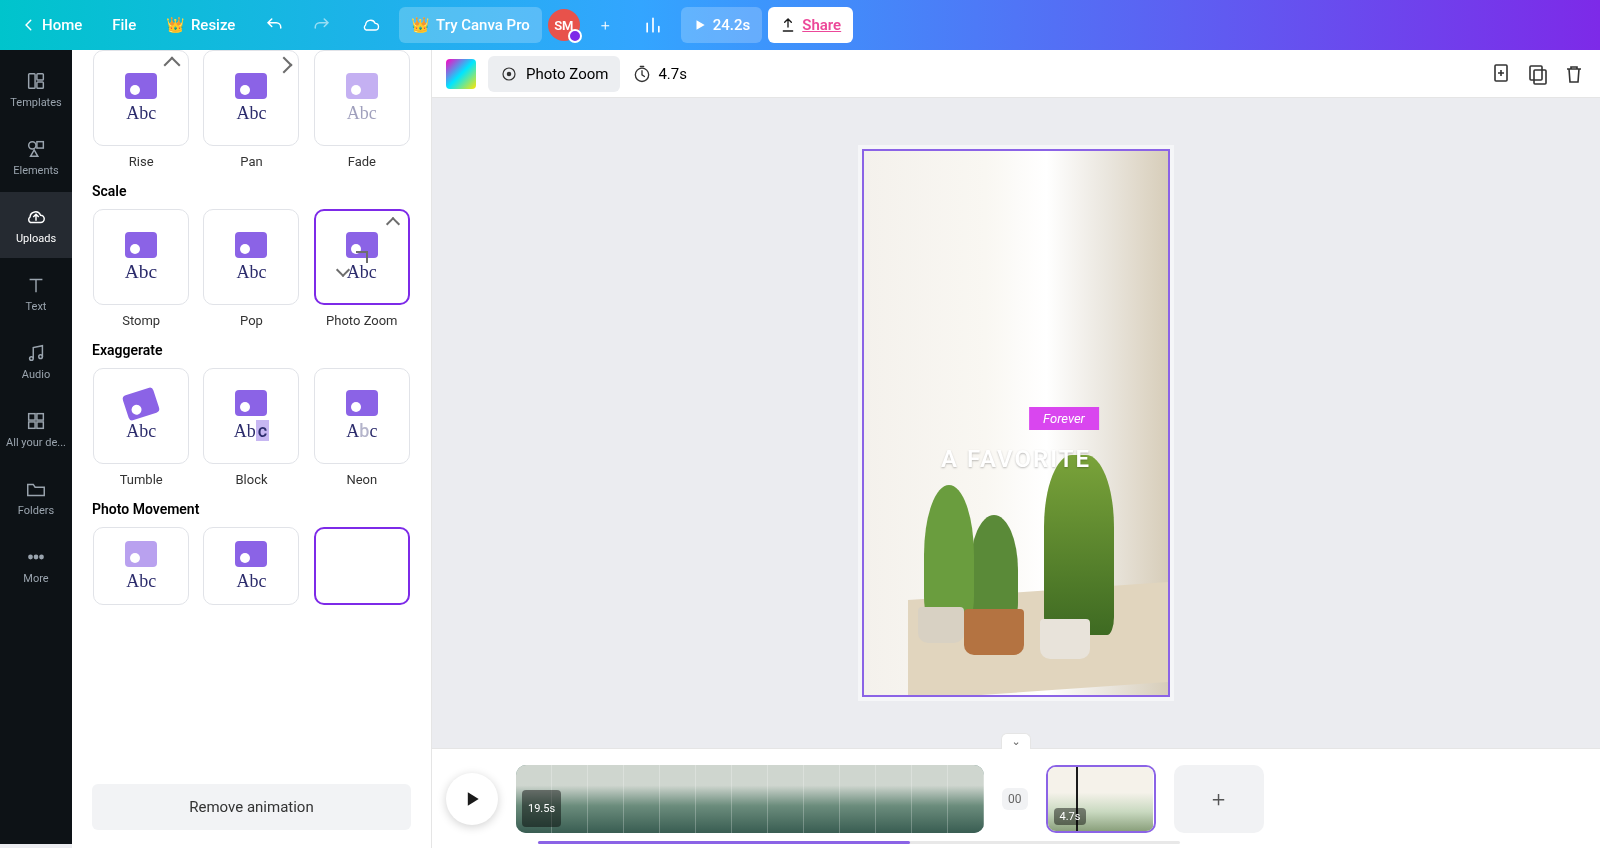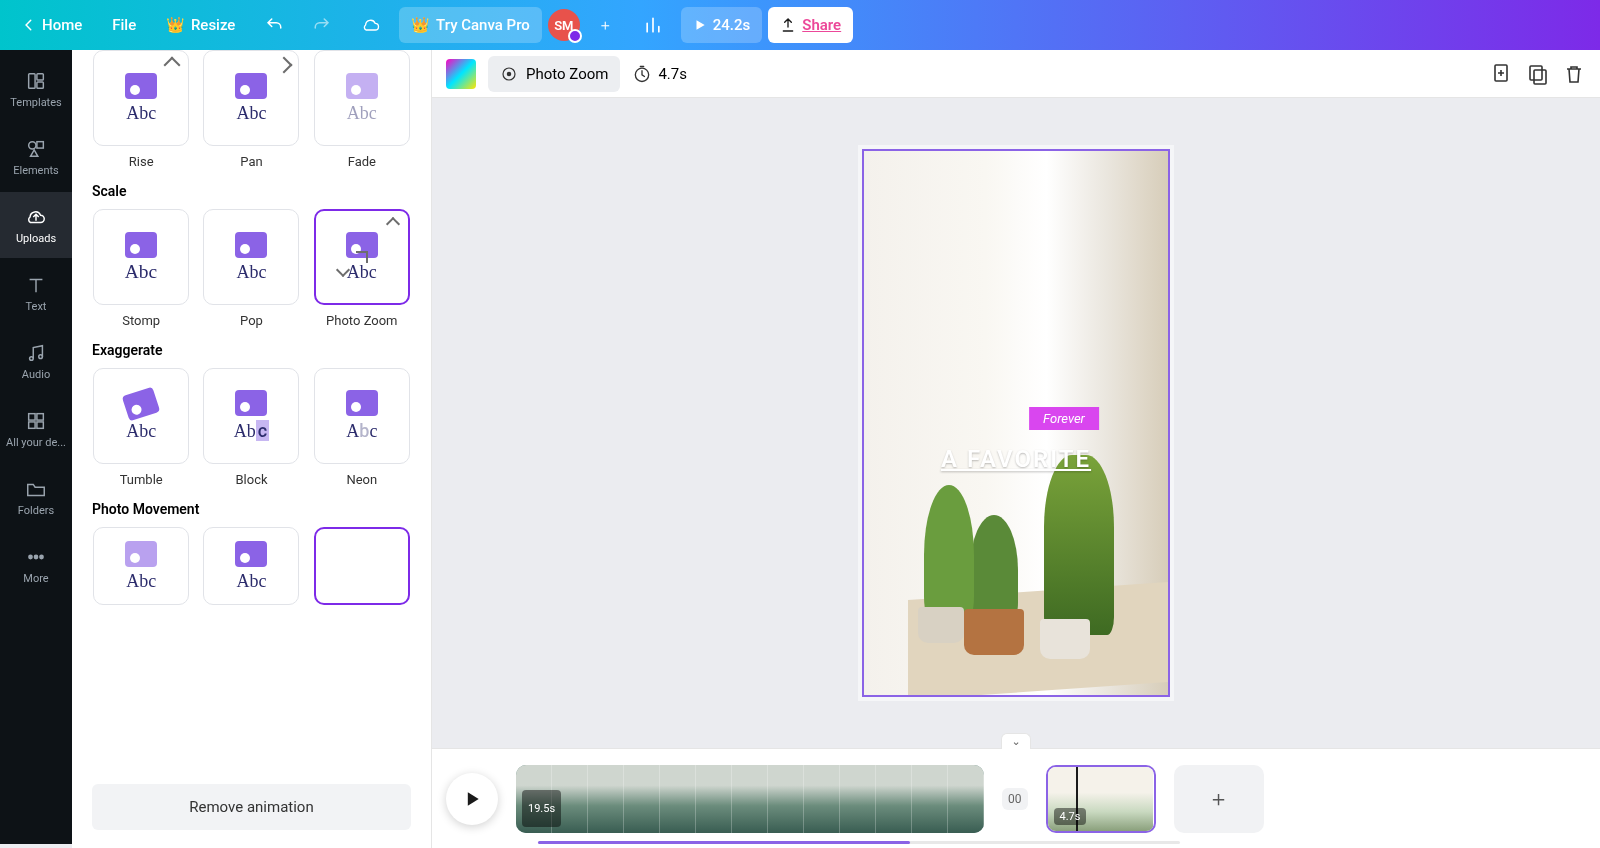--- a/index.html
+++ b/index.html
@@ -52,21 +52,21 @@
 .ctx-timer { display:inline-flex; align-items:center; gap:6px; font-size:15px; cursor:pointer; }
 .ctx-spacer { flex:1; }
 .ctx-icon { width:24px; height:24px; stroke:#333; fill:none; stroke-width:1.6; cursor:pointer; }
 
 
 .canvas-area { position:absolute; left:432px; right:0; top:98px; bottom:100px; background:#ebecf0; display:flex; align-items:center; justify-content:center; }
 .page { width:308px; height:548px; background:#fff; border:2px solid #8b63e6; position:relative; box-shadow:0 0 0 4px rgba(255,255,255,.5); overflow:hidden; }
 .page-bg { position:absolute; inset:0; background:linear-gradient(90deg,#f4f1ec 0%, #f9f7f2 40%, #ffffff 60%, #eae6de 80%, #d7cdb9 100%); }
 .counter { position:absolute; right:0; top:440px; background:#e1d5be; height:100px; width:260px; transform:skewY(-4deg); }
 .page .tag { position:absolute; left:50%; transform:translateX(-50%); top:256px; background:#d946ef; color:#fff; padding:4px 14px; font-style:italic; font-size:13px;margin-left:48px; }
-.page .title { position:absolute; left:0; right:0; top:294px; text-align:center; font-size:24px; font-weight:600; letter-spacing:2px; color:#fff; text-shadow:0 1px 2px rgba(0,0,0,.25);text-decoration:underline; }
+.page .title { position:absolute; left:0; right:0; top:294px; text-align:center; font-size:24px; font-weight:600; letter-spacing:2px; color:#fff; text-shadow:0 1px 2px rgba(0,0,0,.25); }
 .plant { position:absolute; bottom:70px; background:#5f8a3a; border-radius:50% 50% 20% 20%; }
 .pot { position:absolute; background:#b47341; border-radius:4px 4px 10px 10px; }
 
 
 .timeline { position:absolute; left:432px; right:0; bottom:0; height:100px; background:#fff; border-top:1px solid #e5e5e5; display:flex; align-items:center; padding:0 20px 0 14px; gap:18px; }
 .play-big { width:52px; height:52px; border-radius:50%; background:#fff; box-shadow:0 2px 10px rgba(0,0,0,.18); display:flex; align-items:center; justify-content:center; cursor:pointer; }
 .strip { flex:0 0 468px; height:68px; border-radius:10px; overflow:hidden; background:#678a83; display:flex; position:relative; cursor:pointer; }
 .strip .frame { flex:1; background:linear-gradient(#cfd6cf 30%, #6b8c7c 60%, #395d52); border-right:1px solid rgba(255,255,255,.25); position:relative; }
 .strip .badge { position:absolute; left:6px; bottom:6px; background:rgba(0,0,0,.45); color:#fff; font-size:11px; padding:12px 6px; border-radius:4px; }
 .gap-chip { font-size:12px; color:#666; background:#f1f2f4; padding:4px 6px; border-radius:6px; }

